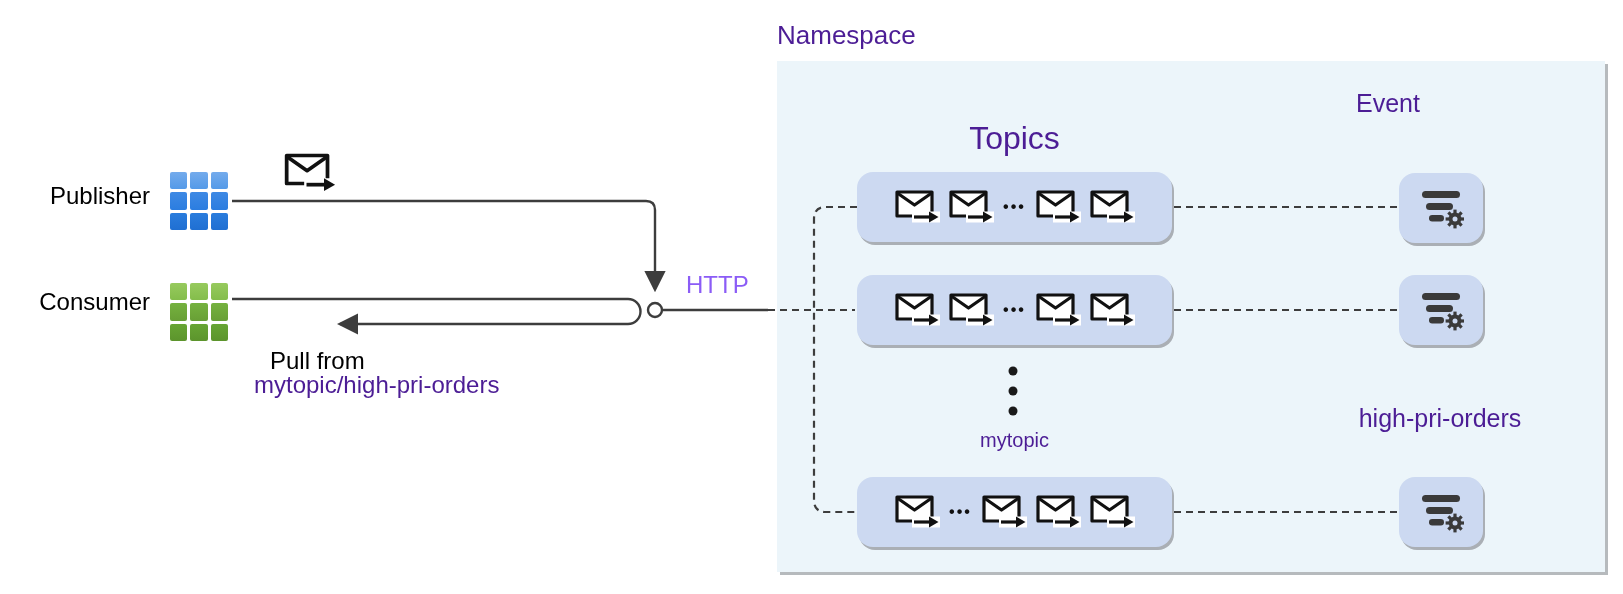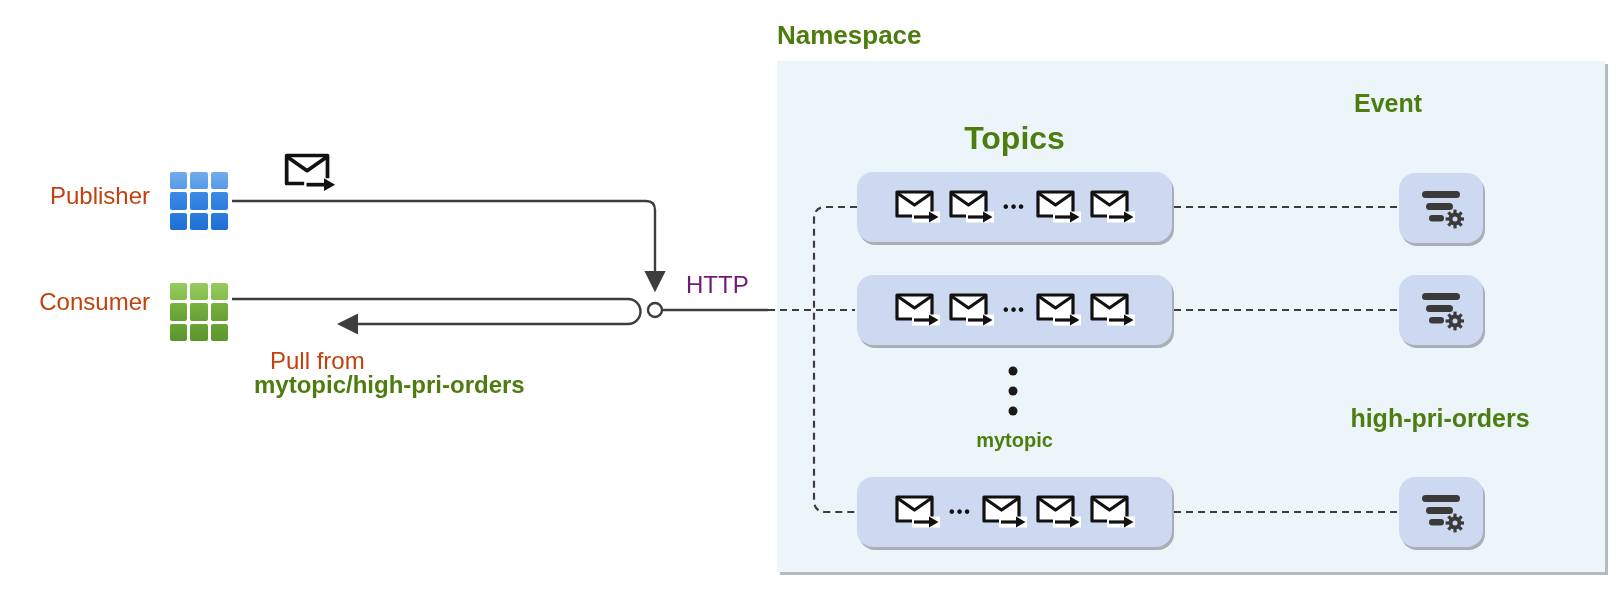--- a/index.html
+++ b/index.html
@@ -3,22 +3,22 @@
 <meta charset="utf-8">
 <style>
   html,body{margin:0;padding:0;}
   body{
     width:1623px;height:594px;position:relative;overflow:hidden;
     background:#ffffff;
     font-family:"Liberation Sans", sans-serif;
     color:#333333;
   }
   .abs{position:absolute;}
-  .lbl{font-size:24px;color:#c2410c;white-space:nowrap;}
-  .bold{font-weight:bold;color:#4d7c0f;}
+  .lbl{font-size:24px;color:#000000;white-space:nowrap;}
+  .bold{font-weight:normal;color:#4c1d95;}
   .center{text-align:center;}
 
   
   .publisher-label{left:10px;top:182px;width:140px;text-align:right;}
   .consumer-label{left:10px;top:288px;width:140px;text-align:right;}
 
   
   .grid-icon{width:58px;height:58px;display:grid;
     grid-template-columns:repeat(3,1fr);grid-template-rows:repeat(3,1fr);gap:3px;}
   .grid-icon i{display:block;border-radius:2px;}
@@ -31,21 +31,21 @@
   .consumer-icon .r2{background:linear-gradient(#75b23f,#689f35);}
   .consumer-icon .r3{background:linear-gradient(#67a534,#5c942c);}
 
   .msg-icon{left:283px;top:152px;width:54px;height:42px;}
 
   
   .pull-line1{left:270px;top:347px;}
   .pull-line2{left:254px;top:371px;}
 
   
-  .http-label{left:686px;top:271px;font-size:24px;color:#701a75;}
+  .http-label{left:686px;top:271px;font-size:24px;color:#8b5cf6;}
 
   
   .namespace-title{left:777px;top:20px;font-size:26px;}
   .namespace-box{left:777px;top:61px;width:828px;height:511px;
     background:#ecf5fa;box-shadow:3px 3px 0 0 #b6babd;}
 
   .topics-heading{left:857px;top:120px;width:315px;font-size:32px;}
   .subs-heading{left:1278px;top:88px;width:220px;font-size:25px;line-height:31px;}
 
   .topic-box{left:857px;width:315px;height:70px;background:#ccd9f1;border-radius:16px;

